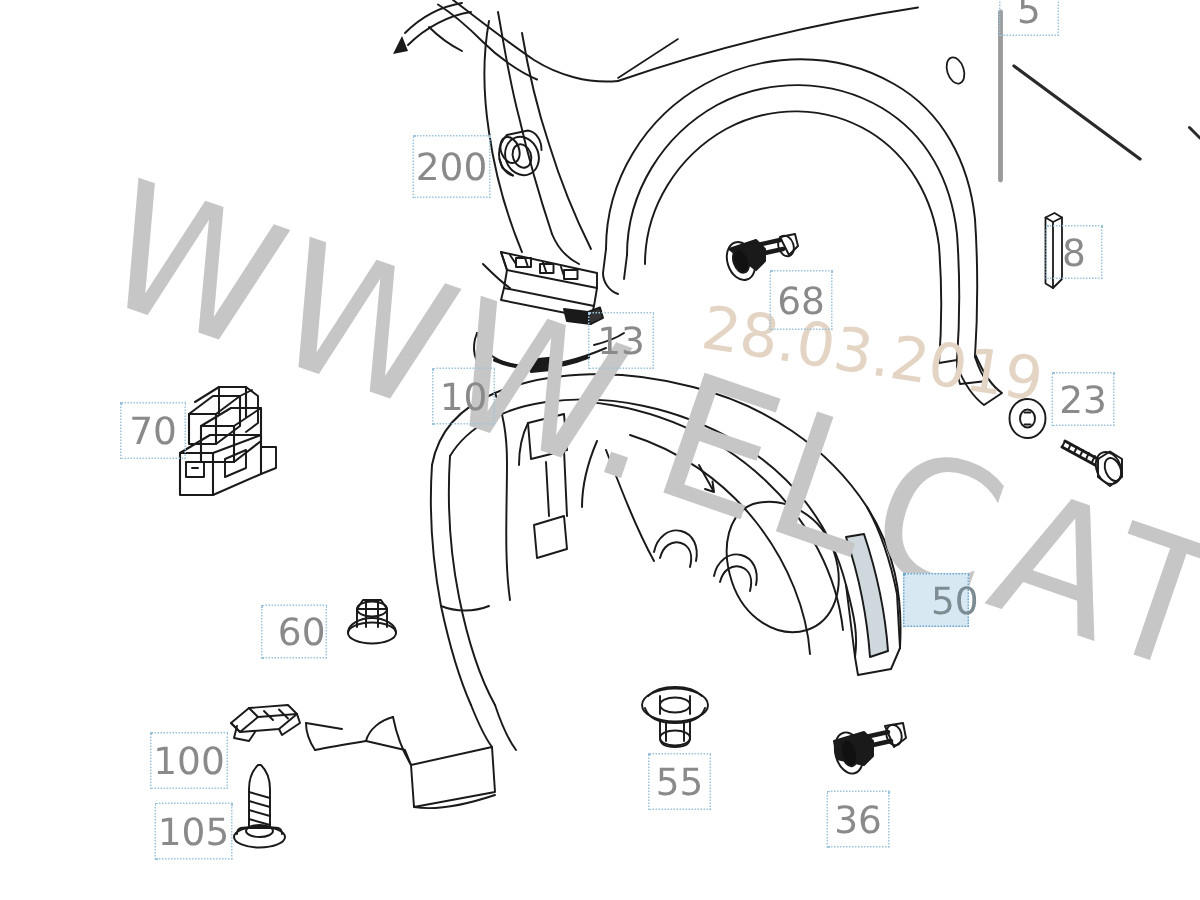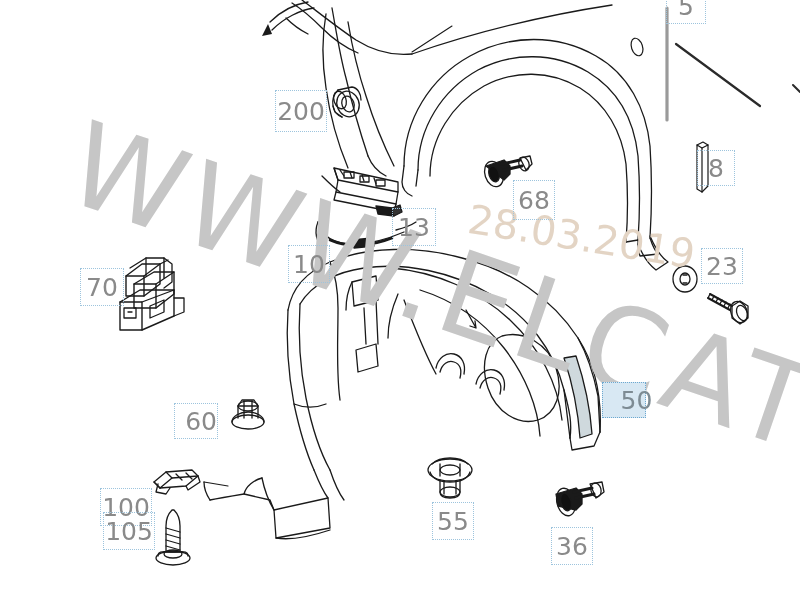--- a/index.html
+++ b/index.html
@@ -324,17 +324,17 @@
     </div>
   <div class="lbl" style="left:100px;top:488px;width:52px;height:38px;">
       <span>100</span>
     </div>
   <div class="lbl" style="left:432px;top:502px;width:42px;height:38px;">
       <span>55</span>
     </div>
   <div class="lbl" style="left:551px;top:527px;width:42px;height:38px;">
       <span>36</span>
     </div>
-  <div class="lbl" style="left:103px;top:512px;width:52px;height:38px;">
+  <div class="lbl" style="left:103px;top:535px;width:52px;height:38px;">
       <span>105</span>
     </div>
 
 </div>
 
 </body></html>

